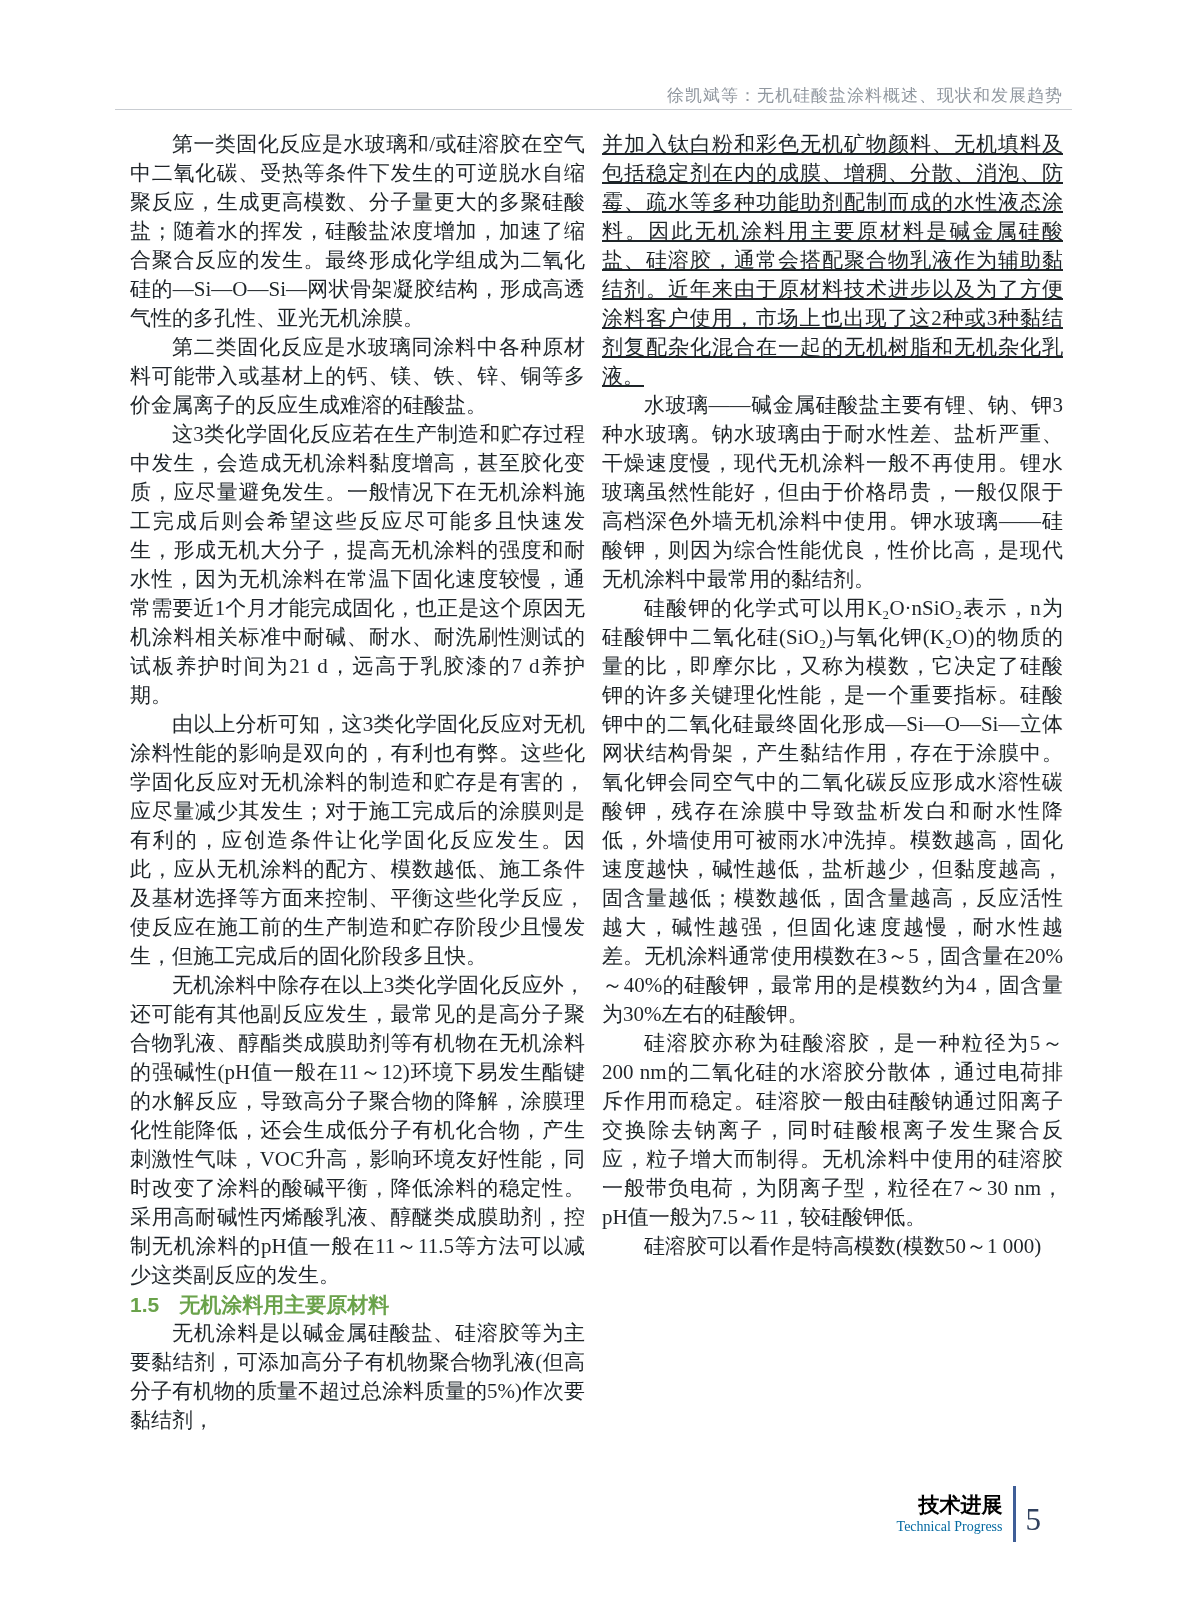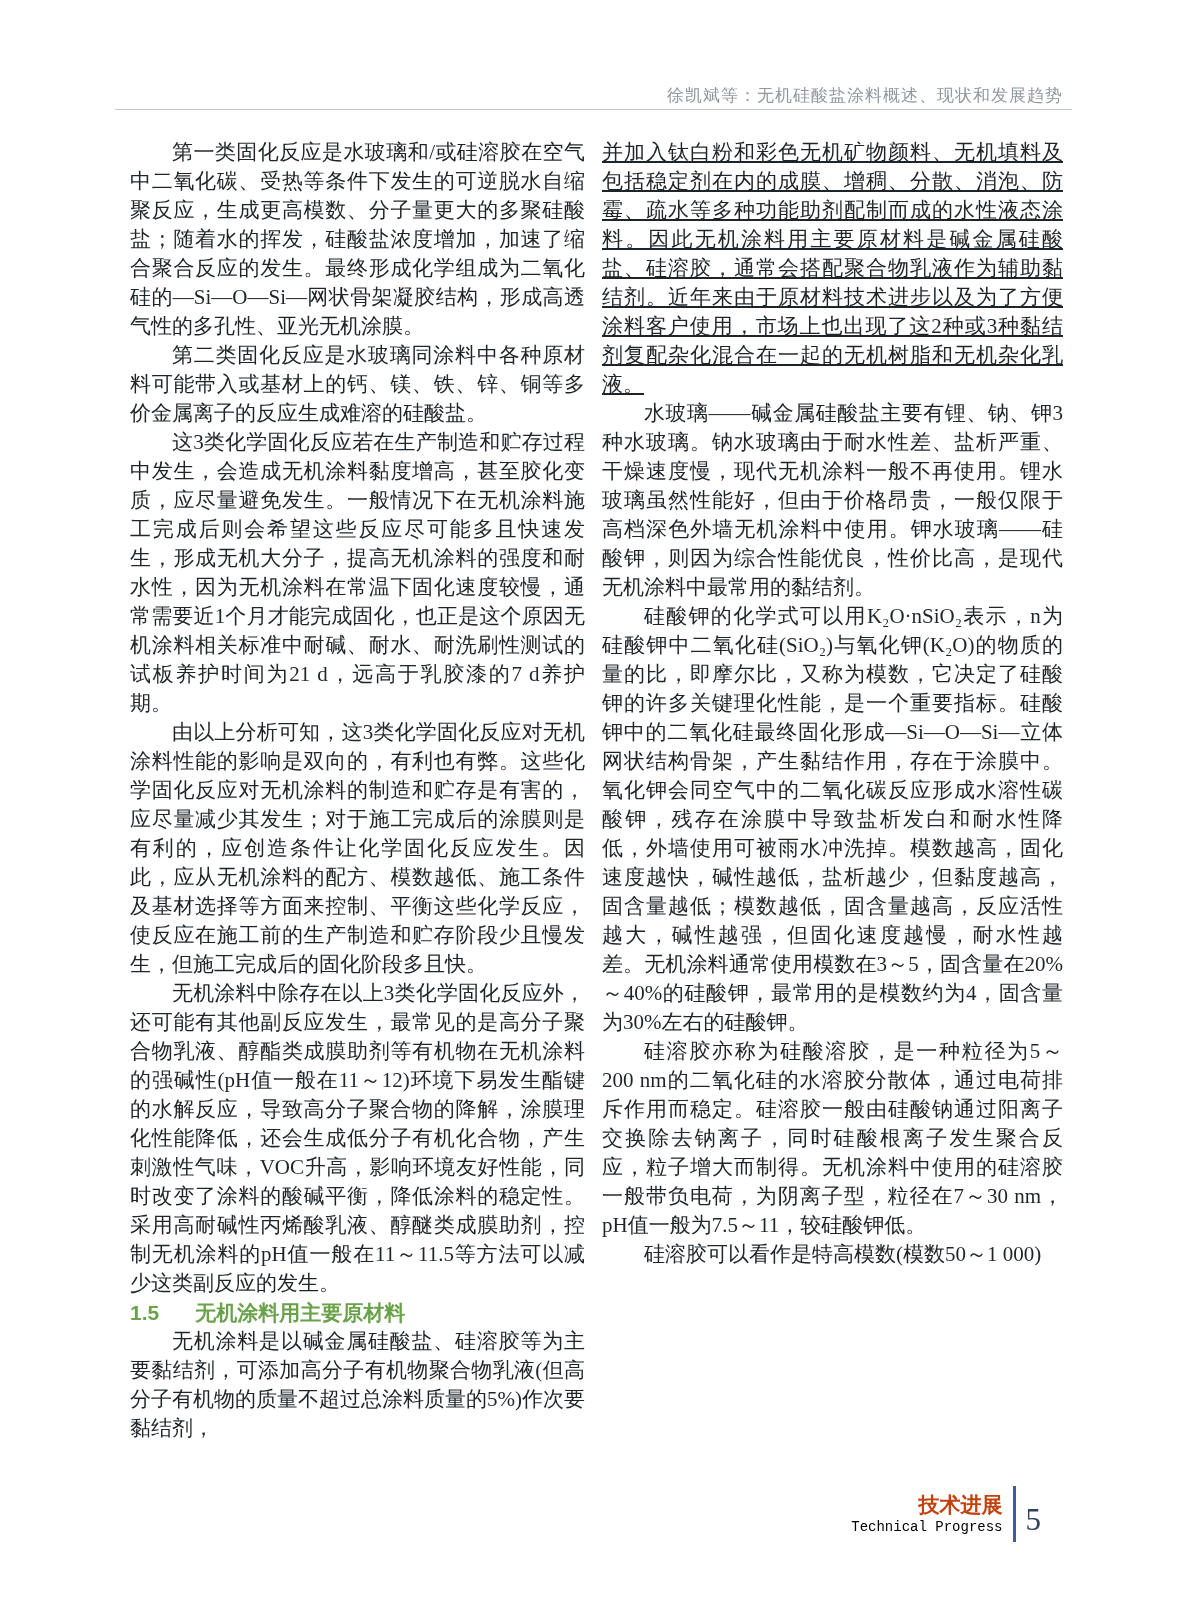--- a/index.html
+++ b/index.html
@@ -11,45 +11,45 @@
   .running-header {
     position:absolute; top:84px; right:124px;
     font-family:Liberation Serif, serif;
     font-size:17px; color:#90979f; letter-spacing:1px; white-space:nowrap;
   }
   .header-rule {
     position:absolute; top:109px; left:115px; width:957px; height:1px;
     background:#c9cdd2;
   }
   .col {
-    position:absolute; top:138px; text-align:justify;
+    position:absolute; top:130px; text-align:justify;
     font-size:21px; line-height:29px;
   }
   .col-left  { left:130px; width:455px; }
   .col-right { left:602px; width:461px; }
   .para { margin:0; text-indent:2em; }
   .para.no-indent { text-indent:0;text-decoration:underline; }
   .section-heading {
     margin:0; font-family:"Liberation Sans","DejaVu Sans",sans-serif;
     font-weight:bold; font-size:21px; line-height:29px;
     color:#6aa24b; text-indent:0;
   }
-  .section-heading .num { margin-right:36px; }
+  .section-heading .num { margin-right:20px; }
   .footer {
     position:absolute; top:1486px; right:146px;
     display:flex; align-items:center;
   }
   .footer-labels { text-align:right; padding-right:10px; }
   .footer-cn {
     font-family:"Liberation Sans","DejaVu Sans",sans-serif;
-    font-weight:bold; font-size:21px; color:#c2410c; line-height:26px;
+    font-weight:bold; font-size:21px; color:#000000; line-height:26px;
   }
   .footer-en {
-    font-family:Liberation Mono, monospace;
-    font-size:14px; color:#000000; line-height:18px;
+    font-family:Liberation Serif, serif;
+    font-size:14px; color:#0369a1; line-height:18px;
   }
   .footer-bar { width:3px; height:56px; background:#3f5e97; }
   .footer-page {
     font-family:"Liberation Serif","DejaVu Serif",serif;
     font-size:31px; color:#31415e; padding:12px 0 0 10px;
   }
 </style>
 </head>
 <body>
 

